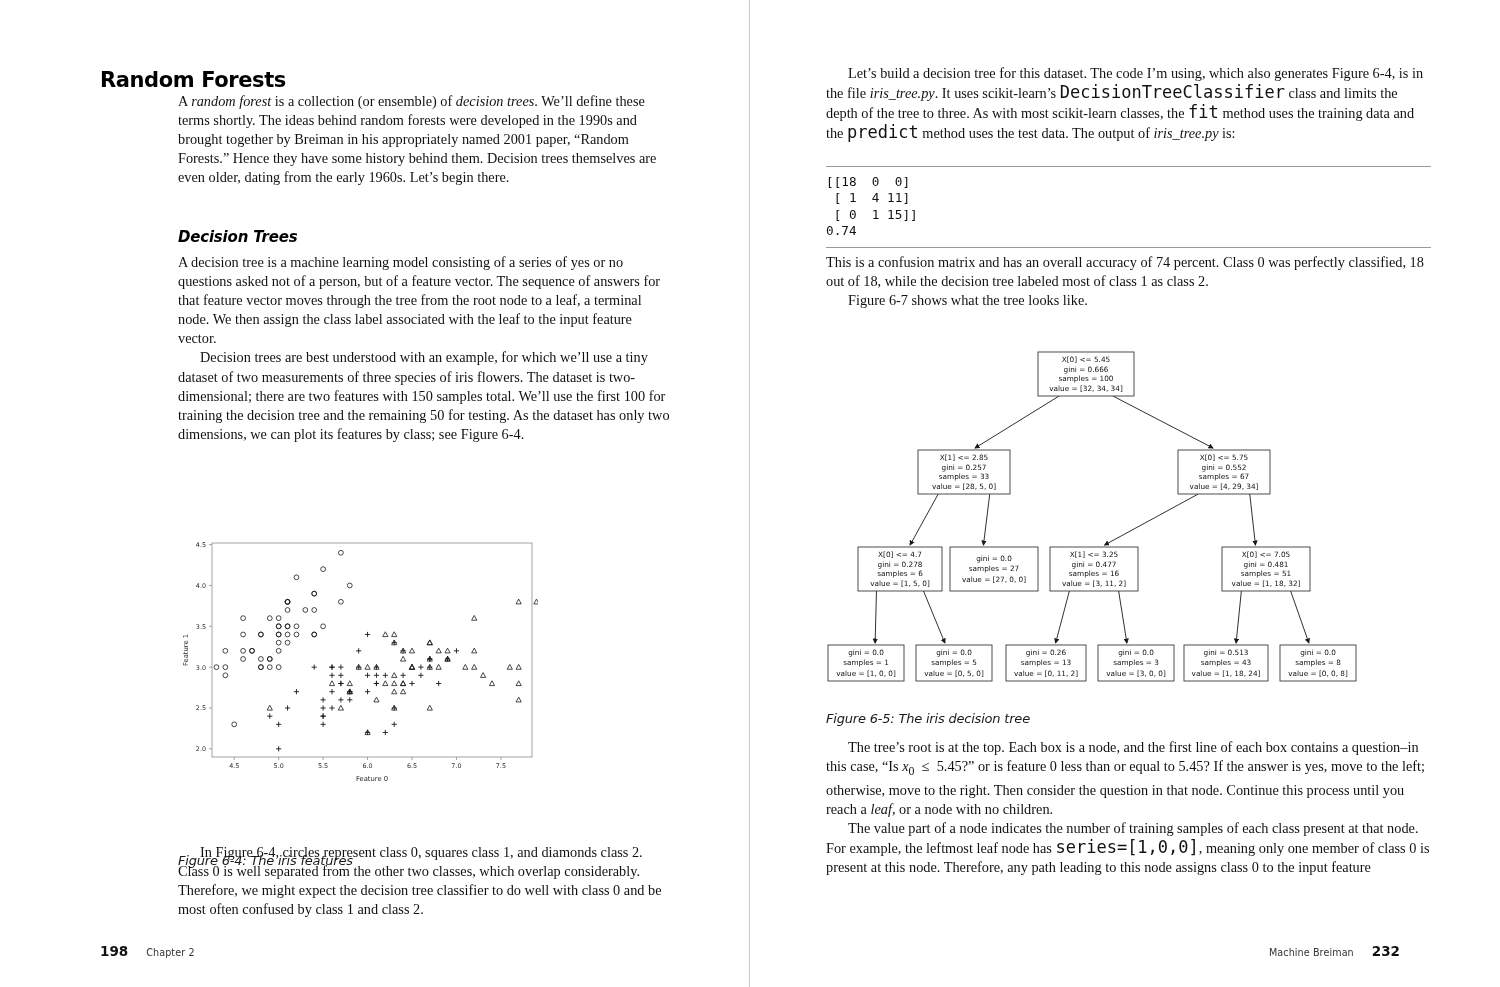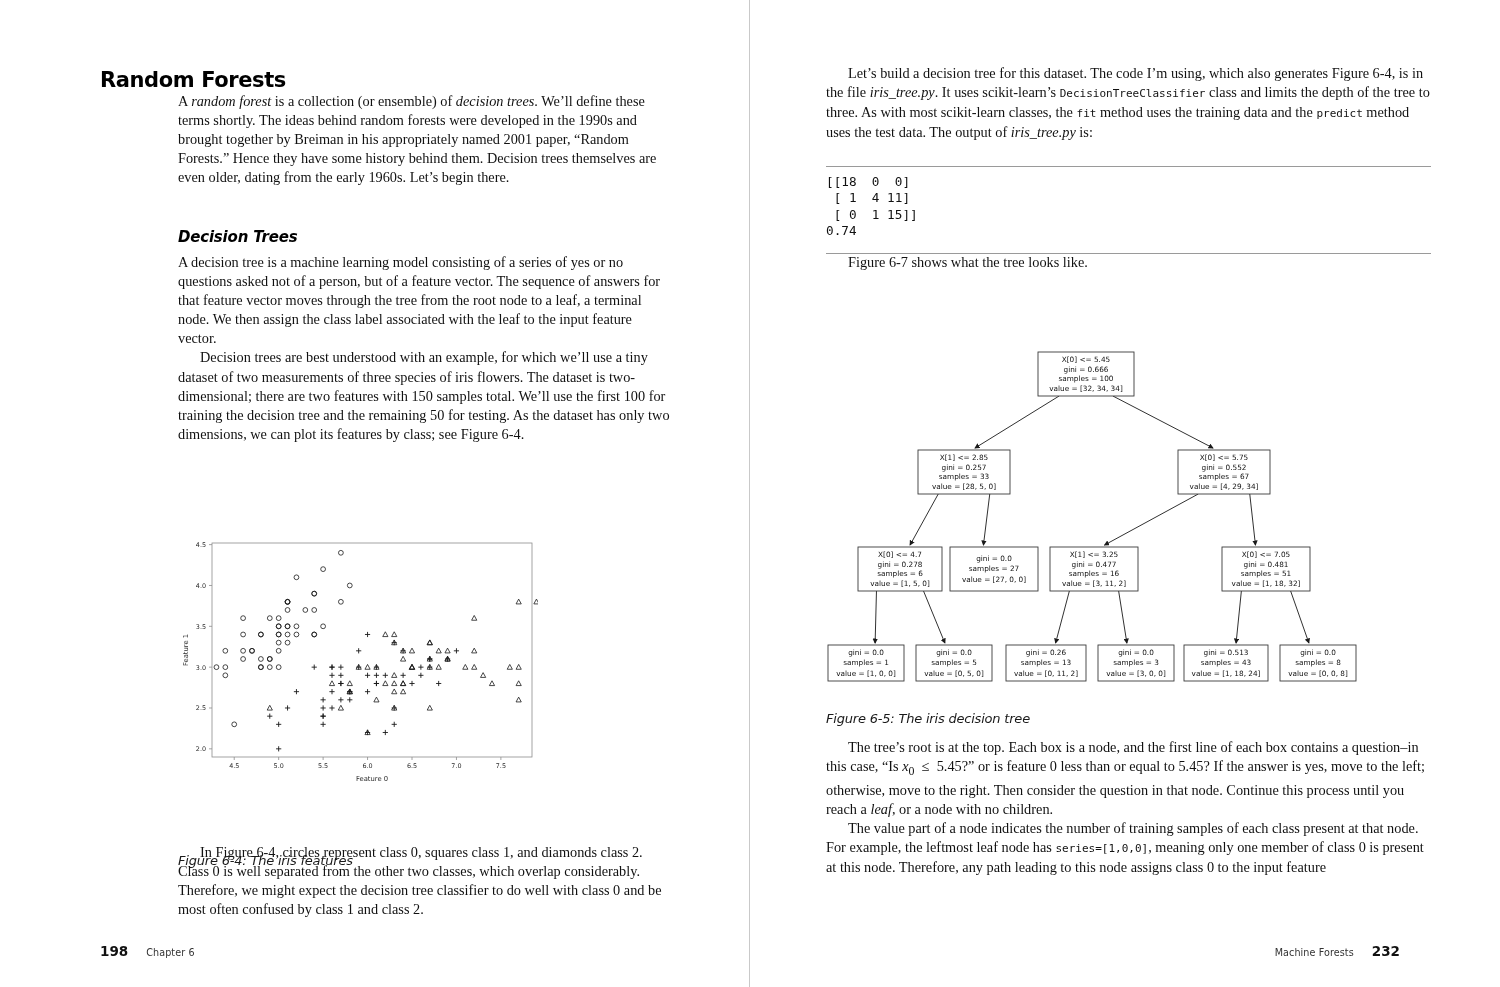--- a/index.html
+++ b/index.html
@@ -33,34 +33,34 @@
   .body-text{
     font-family:"Liberation Serif", serif;
     font-size:14.3px;line-height:19.1px;text-align:left;color:#111;
   }
   .body-text p{margin:0;}
   .body-text p.indent{text-indent:22px;}
   .caption{
     font-family:"DejaVu Sans", sans-serif;
     font-style:italic;font-size:13px;color:#1a1a1a;letter-spacing:-0.2px;
   }
-  .mono{font-family:"DejaVu Sans Mono", monospace;font-size:11px;}
+  .mono{font-family:"DejaVu Sans Mono", monospace;font-size:17px;}
   i,em{font-style:italic;}
 
   
   .fig64{position:absolute;left:178px;top:537px;width:360px;height:253px;}
   .fig64 svg{display:block;}
   .axlabel{font-family:"DejaVu Sans", sans-serif;font-size:6.4px;fill:#2b2b2b;}
   .axtitle{font-family:"DejaVu Sans", sans-serif;font-size:6.8px;fill:#2b2b2b;}
 
   
   .codeblock{
     position:absolute;
     border-top:1px solid #9a9a9a;border-bottom:1px solid #9a9a9a;
-    padding:7px 0 13px 0;
+    padding:7px 0 7px 0;
   }
   .codeblock pre{
     margin:0;font-family:"DejaVu Sans Mono", monospace;
     font-size:12.7px;line-height:16.4px;color:#111;white-space:pre;
   }
 
   
   .fig65{position:absolute;left:826px;top:340px;width:600px;height:365px;}
   .treetext{font-family:"DejaVu Sans", sans-serif;font-size:7.3px;fill:#111;}
 
@@ -283,40 +283,41 @@
     </div>
 
     <div class="caption" style="position:absolute;left:178px;top:818px;margin-top:35px;">Figure 6-4: The iris features</div>
 
     <div class="col body-text" style="left:178px;top:843px;width:494px;">
       <p class="indent">In Figure 6-4, circles represent class 0, squares class 1, and diamonds class 2. Class 0 is well separated from the other two classes, which overlap considerably. Therefore, we might expect the decision tree classifier to do well with class 0 and be most often confused by class 1 and class 2.</p>
     </div>
 
     <div class="footer footer-left">
       <span class="folio">198</span>
-      <span class="runhead">Chapter 6</span>
+      <span class="runhead">Chapter 2</span>
     </div>
   </div>
 
   <div class="gutter"></div>
 
   <div class="page page-right">
 
     <div class="col body-text" style="left:76px;top:64px;width:605px;">
       <p class="indent">Let’s build a decision tree for this dataset. The code I’m using, which also generates Figure 6-4, is in the file <i>iris_tree.py</i>. It uses scikit-learn’s <span class="mono">DecisionTreeClassifier</span> class and limits the depth of the tree to three. As with most scikit-learn classes, the <span class="mono">fit</span> method uses the training data and the <span class="mono">predict</span> method uses the test data. The output of <i>iris_tree.py</i> is:</p>
     </div>
 
     <div class="codeblock" style="left:76px;top:166px;width:605px;">
       <pre>[[18  0  0]
  [ 1  4 11]
  [ 0  1 15]]
 0.74</pre>
     </div>
 
     <div class="col body-text" style="left:76px;top:253px;width:605px;">
+      <p>This is a confusion matrix and has an overall accuracy of 74 percent. Class 0 was perfectly classified, 18 out of 18, while the decision tree labeled most of class 1 as class 2.</p>
       <p class="indent">Figure 6-7 shows what the tree looks like.</p>
     </div>
 
     <div class="fig65" style="left:76px;">
       <svg id="tree-svg" width="600" height="365" viewBox="0 0 600 365">
           <defs>
             <marker id="arrowhead" markerWidth="6" markerHeight="6" refX="5" refY="3" orient="auto" markerUnits="strokeWidth">
               <path d="M0,0 L6,3 L0,6 Z" fill="#1a1a1a"></path>
             </marker>
           </defs>
@@ -422,17 +423,17 @@
     </div>
 
     <div class="caption" style="position:absolute;left:76px;top:711px;">Figure 6-5: The iris decision tree</div>
 
     <div class="col body-text" style="left:76px;top:738px;width:605px;">
       <p class="indent">The tree’s root is at the top. Each box is a node, and the first line of each box contains a question–in this case, “Is <i>x</i><sub>0</sub> &nbsp;≤ &nbsp;5.45?” or is feature 0 less than or equal to 5.45? If the answer is yes, move to the left; otherwise, move to the right. Then consider the question in that node. Continue this process until you reach a <i>leaf</i>, or a node with no children.</p>
       <p class="indent">The value part of a node indicates the number of training samples of each class present at that node. For example, the leftmost leaf node has <span class="mono">series=[1,0,0]</span>, meaning only one member of class 0 is present at this node. Therefore, any path leading to this node assigns class 0 to the input feature</p>
     </div>
 
     <div class="footer footer-right">
-      <span class="runhead">Machine Forests</span>
+      <span class="runhead">Machine Breiman</span>
       <span class="folio">232</span>
     </div>
   </div>
 </div>
 
 </body></html>

